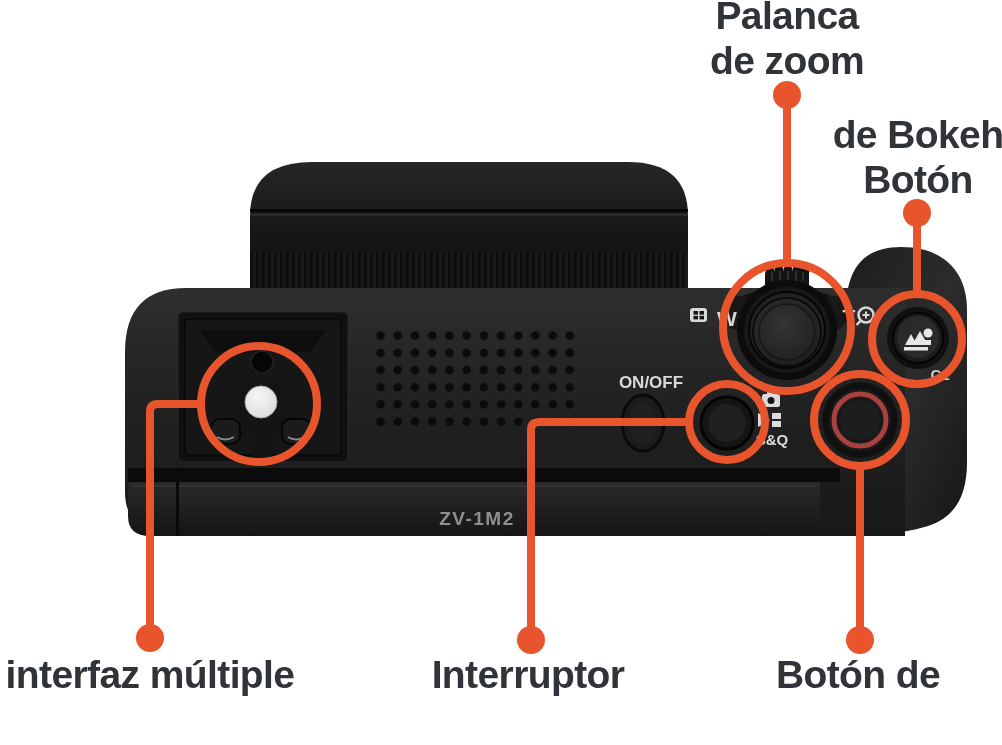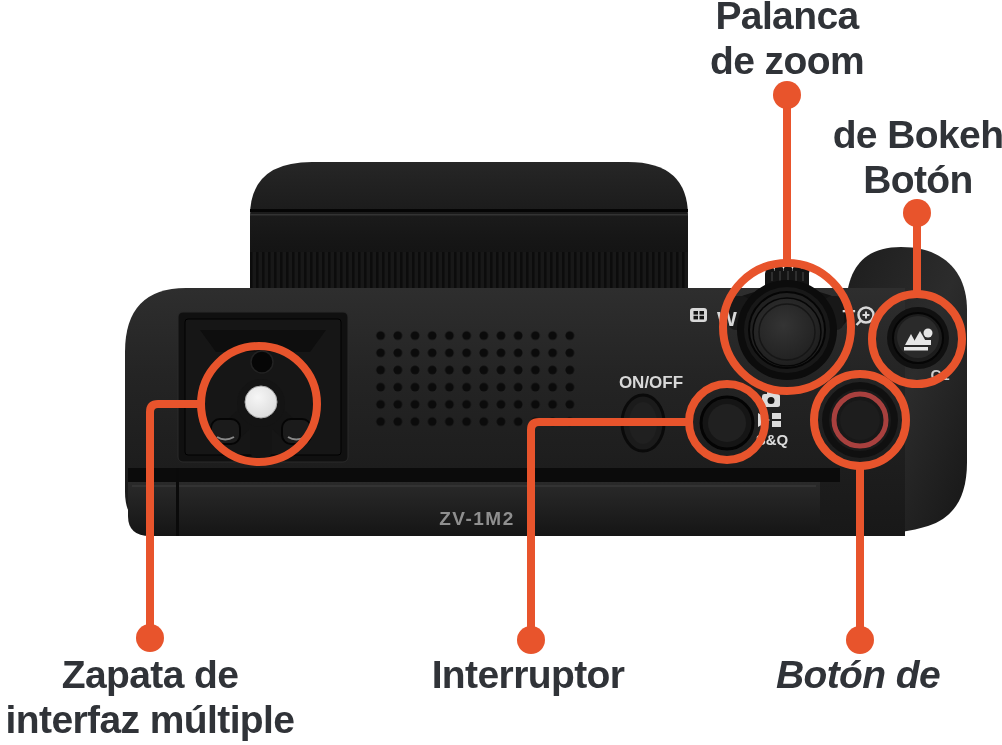--- a/index.html
+++ b/index.html
@@ -220,25 +220,24 @@
     <div>Palanca</div>
     <div>de zoom</div>
   </div>
 
   <div class="callout-label" style="left:918px; top:112px;">
     <div>de Bokeh</div>
     <div>Botón</div>
   </div>
 
   <div class="callout-label" style="left:150px; top:652px;">
-    <div>Zapata de</div>
     <div>interfaz múltiple</div>
   </div>
 
   <div class="callout-label" style="left:528px; top:652px;">
     <div>Interruptor</div>
   </div>
 
-  <div class="callout-label" style="left:858px; top:652px;font-style:italic;">
+  <div class="callout-label" style="left:858px; top:652px;">
     <div>Botón de</div>
   </div>
 
 </div>
 
 </body></html>

